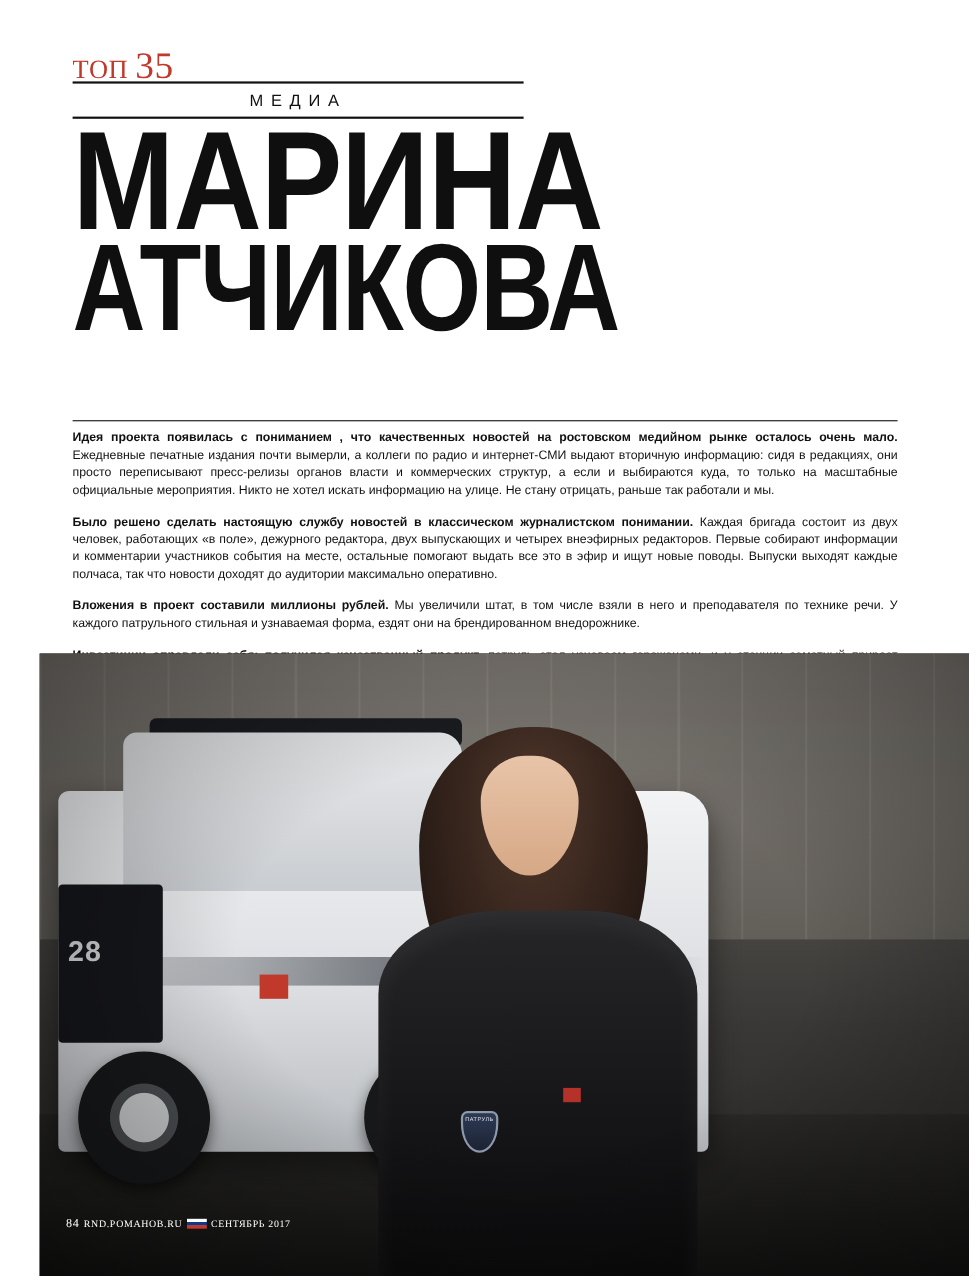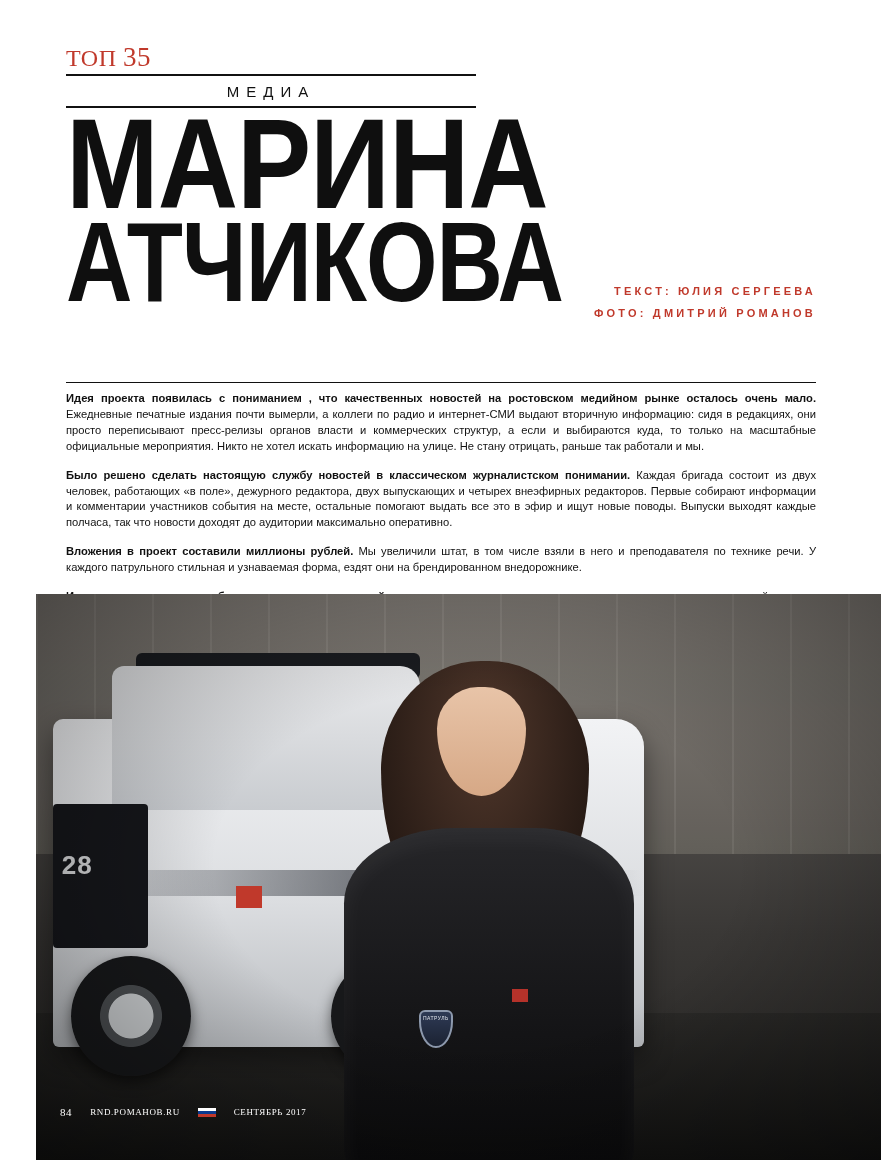--- a/index.html
+++ b/index.html
@@ -27,21 +27,21 @@
     position: absolute;
     left: 66px;
     top: 42px;
     font-family: "Liberation Serif", serif;
     font-size: 24px;
     letter-spacing: 0.5px;
     color: #c0392b;
     white-space: nowrap;
   }
   .top-rubric .num {
-    font-size: 27px;
+    font-size: 34px;
   }
 
   
   .head-area {
     position: absolute;
     left: 66px;
     top: 74px;
     width: 410px;
   }
   .rule-top {
@@ -307,21 +307,21 @@
     background: radial-gradient(ellipse at 52% 48%, rgba(0,0,0,0) 42%, rgba(0,0,0,.45) 100%);
   }
 
   
   .footer {
     position: absolute;
     left: 60px;
     bottom: 42px;
     display: flex;
     align-items: center;
-    gap: 18px;
+    gap: 4px;
     color: #ffffff;
     font-family: "Liberation Serif", serif;
     font-size: 9px;
     letter-spacing: .6px;
     z-index: 5;
   }
   .footer .pg { font-size: 11px; }
   .flag {
     display: inline-block;
     width: 18px;
@@ -341,24 +341,20 @@
 
   <div class="head-area">
     <div class="rule-top"></div>
     <div class="media-label">МЕДИА</div>
     <div class="rule-bottom"></div>
     <div class="name-line name-first">МАРИНА</div>
     <div class="name-line name-last">АТЧИКОВА</div>
   </div>
 
 
-  <div class="credits">
-    <div>ТЕКСТ:  ЮЛИЯ  СЕРГЕЕВА</div>
-    <div>ФОТО:  ДМИТРИЙ  РОМАНОВ</div>
-  </div>
 
   <div class="body-copy">
     <div class="rule"></div>
 
     <p class="para">
       <b>Идея проекта появилась с пониманием , что качественных новостей на ростовском медийном рынке осталось очень мало.</b><span> Ежедневные печатные издания почти вымерли, а коллеги по радио и интернет-СМИ выдают вторичную информацию: сидя в редакциях, они просто переписывают пресс-релизы органов власти и коммерческих структур, а если и выбираются куда, то только на масштабные официальные мероприятия. Никто не хотел искать информацию на улице. Не стану отрицать, раньше так работали и мы.</span>
     </p>
 
     <p class="para">
       <b>Было решено сделать настоящую службу новостей в классическом журналистском понимании.</b><span> Каждая бригада состоит из двух человек, работающих «в поле», дежурного редактора, двух выпускающих и четырех внеэфирных редакторов. Первые собирают информации и комментарии участников события на месте, остальные помогают выдать все это в эфир и ищут новые поводы. Выпуски выходят каждые полчаса, так что новости доходят до аудитории максимально оперативно.</span>

